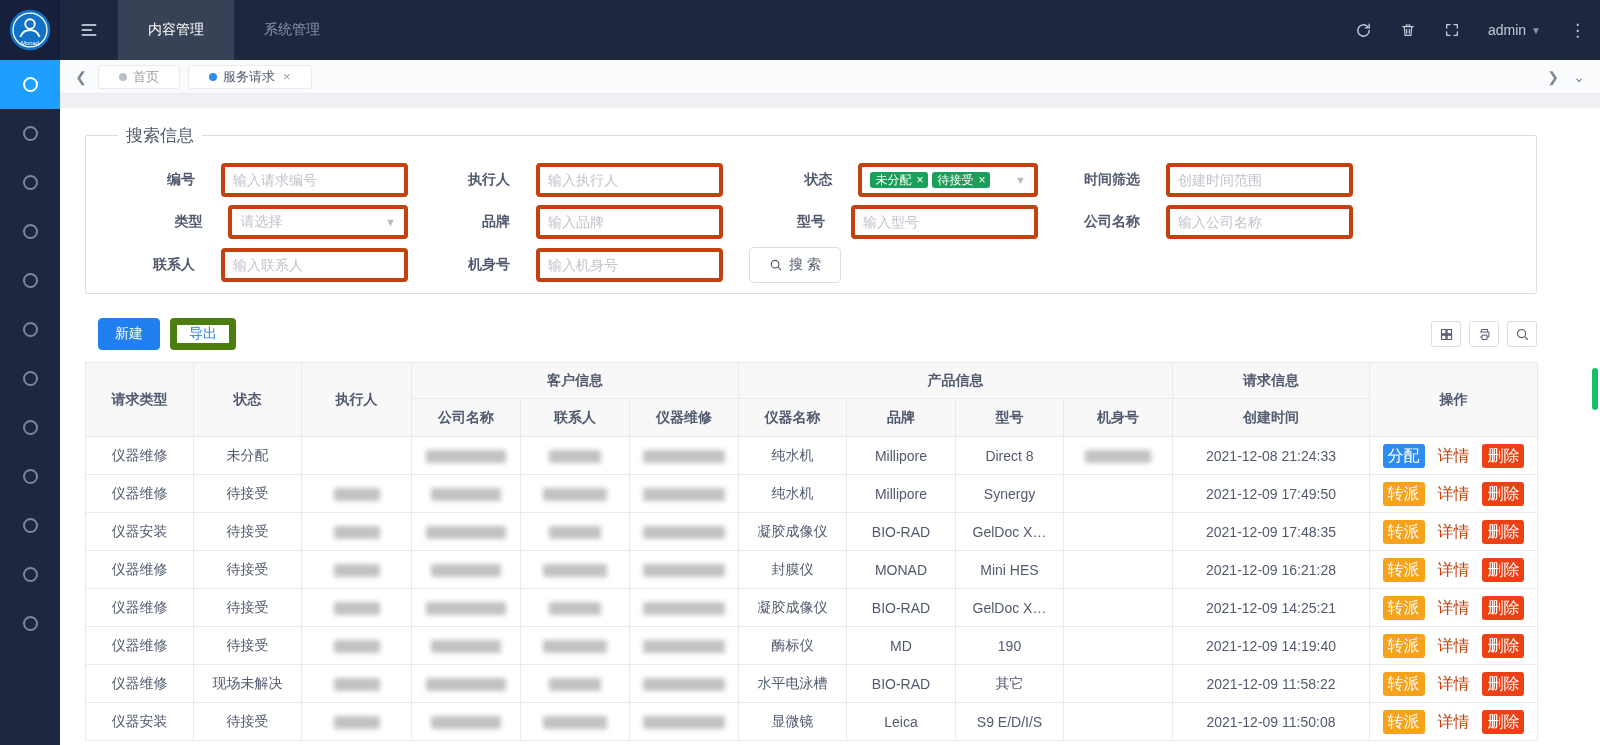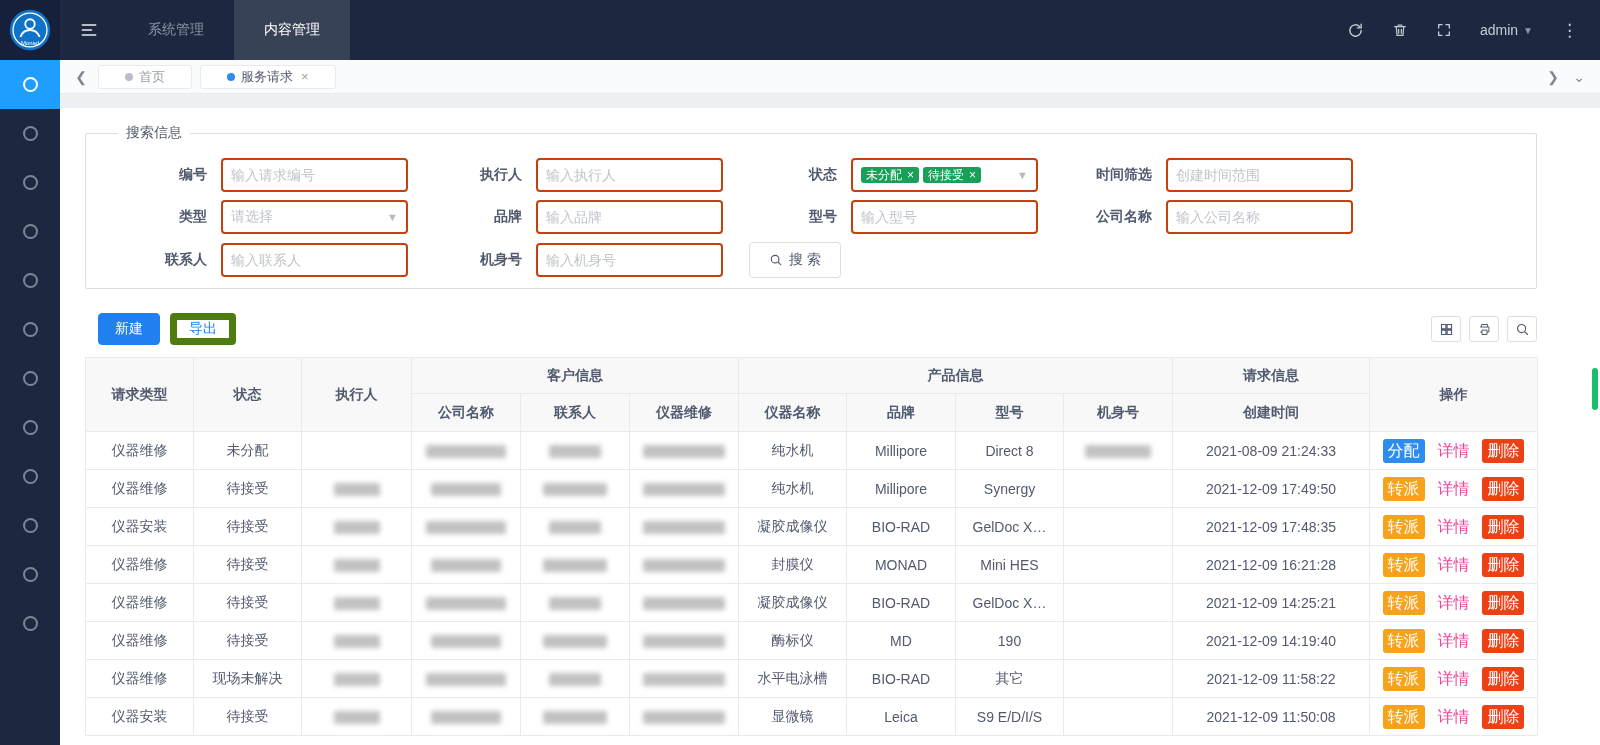--- a/index.html
+++ b/index.html
@@ -16,49 +16,49 @@
   .side-item.active .ring { border-color:#fff; }
 
   
   .main { flex:1; display:flex; flex-direction:column; min-width:0; }
 
   
   .topbar { height:60px; background:#1d2840; display:flex; align-items:center; color:#cfd6e0; flex:0 0 60px; }
   .collapse-btn { width:58px; display:flex; justify-content:center; cursor:pointer; color:#e8ecf2; }
   .nav-tab { height:60px; display:flex; align-items:center; padding:0 30px; font-size:14px; color:#8a94a6; cursor:pointer; }
   .nav-tab.active { background:rgba(255,255,255,0.12); color:#fff; }
-  .topbar-right { margin-left:auto; display:flex; align-items:center; gap:28px; padding-right:22px; }
+  .topbar-right { margin-left:auto; display:flex; align-items:center; gap:28px; padding-right:14px; }
   .tb-icon { color:#c5ccd6; cursor:pointer; display:flex; align-items:center; }
   .user-wrap { display:flex; align-items:center; gap:5px; color:#c5ccd6; cursor:pointer; font-size:14px; }
   .caret-sm { font-size:10px; color:#8a94a6; }
   .dots { font-size:17px; letter-spacing:0; cursor:pointer; color:#c5ccd6; }
 
   
   .tags-bar { height:34px; background:#fafbfc; border-bottom:1px solid #e8eaec; display:flex; align-items:center; padding:0 8px; flex:0 0 34px; box-shadow:0 1px 2px rgba(0,0,0,0.04); }
   .tab-arrow { width:26px; text-align:center; color:#808695; cursor:pointer; font-size:14px; user-select:none; }
-  .page-tab { display:inline-flex; align-items:center; gap:6px; height:24px; padding:0 26px; margin:0 4px;
+  .page-tab { display:inline-flex; align-items:center; gap:6px; height:24px; padding:0 20px; margin:0 4px;
     background:#fff; border:1px solid #e8eaec; border-radius:3px; font-size:13px; color:#9aa0a6; cursor:pointer; }
   .page-tab .dot { width:8px; height:8px; border-radius:50%; background:#b9bec7; }
   .page-tab.active { color:#515a6e; }
   .page-tab.active .dot { background:#2d8cf0; }
   .page-tab .close-x { color:#9aa0a6; font-size:13px; margin-left:2px; }
   .tags-right { margin-left:auto; display:flex; }
 
   
   .content { flex:1; background:#fff; overflow:hidden; position:relative; }
   .gray-gap { height:14px; background:#eef0f3; }
   .panel { background:#fff; padding:16px 63px 0 25px; }
 
   
   fieldset.search-box { border:1px solid #dcdee2; border-radius:2px; padding:16px 0 2px 20px; width:1452px; }
-  fieldset.search-box legend { margin-left:12px; padding:0 8px; font-size:14px; color:#515a6e; }
+  fieldset.search-box legend { margin-left:12px; padding:0 8px; font-size:17px; color:#515a6e; }
   .f-row { display:flex; align-items:center; margin-bottom:8px; }
   .field { display:flex; align-items:center; width:302px; margin-right:13px; }
   .field > label { width:115px; text-align:right; padding-right:14px; color:#515a6e; font-size:14px; white-space:nowrap;font-weight:bold; }
-  .ctrl { width:187px; height:34px; border:2px solid #c2410c; border-radius:4px; background:#fff; font-size:14px; color:#515a6e; padding:0 8px; }
+  .ctrl { width:187px; height:34px; border:4px solid #c2410c; border-radius:4px; background:#fff; font-size:14px; color:#515a6e; padding:0 8px;margin-left:12px; }
   input.ctrl::placeholder { color:#c0c4cc; }
   .ctrl.select, .ctrl.multiselect { display:flex; align-items:center; }
   .ctrl .ph { color:#c0c4cc; flex:1; }
   .ctrl .caret { color:#b4b9c2; font-size:11px; margin-left:auto; }
   .tag { display:inline-flex; align-items:center; background:#18a058; color:#fff; font-size:12px; border-radius:3px; padding:2px 5px; margin-right:4px; line-height:1; }
   .tag .tag-x { margin-left:5px; cursor:pointer; font-size:12px; }
   .search-btn { margin-left:13px; height:36px; width:92px; border:1px solid #dcdee2; border-radius:4px; background:#fff;
     display:inline-flex; align-items:center; justify-content:center; gap:6px; font-size:14px; color:#515a6e; cursor:pointer; }
 
   
@@ -79,21 +79,21 @@
   td[data-field="company"]  .blur-block { width:80px; }
   td[data-field="contact"]  .blur-block { width:52px; }
   td[data-field="phone"]    .blur-block { width:82px; }
   td[data-field="serial"]   .blur-block { width:66px; }
   tr:nth-child(even) td[data-field="contact"] .blur-block { width:64px; }
   tr:nth-child(even) td[data-field="company"] .blur-block { width:70px; }
 
   .act { display:inline-block; font-size:16px; line-height:1; padding:4px 5px; border-radius:3px; border:none; margin:0 2px; cursor:pointer; font-family:inherit; }
   .act-assign   { background:#2d8cf0; color:#fff; }
   .act-transfer { background:#f7a21b; color:#fff; }
-  .act-detail   { background:transparent; color:#ec4899; }
+  .act-detail   { background:transparent; color:#c2410c; }
   .act-delete   { background:#ed4014; color:#fff; }
 
   
   .scroll-thumb { position:fixed; right:2px; top:368px; width:6px; height:42px; background:#19be6b; border-radius:3px; }
 
   svg { display:block; }
 </style>
 </head>
 <body>
 
@@ -150,22 +150,22 @@
   </aside>
 
   <div class="main">
 
     <header class="topbar">
       <span class="collapse-btn">
         <svg viewBox="0 0 24 24" width="20" height="20">
             <path d="M4 6h16M4 12h11M4 18h16" fill="none" stroke="currentColor" stroke-width="2" stroke-linecap="round"></path>
           </svg>
       </span>
+      <div class="nav-tab active">内容管理</div>
       <div class="nav-tab">系统管理</div>
-      <div class="nav-tab active">内容管理</div>
 
       <div class="topbar-right">
         <span class="tb-icon">
           <svg viewBox="0 0 24 24" width="17" height="17">
               <path d="M20 12a8 8 0 1 1-2.4-5.7M20 3v5.3h-5.3" fill="none" stroke="currentColor" stroke-width="2" stroke-linecap="round" stroke-linejoin="round"></path>
             </svg>
         </span>
         <span class="tb-icon">
           <svg viewBox="0 0 24 24" width="16" height="16">
               <path d="M4 7h16M9.5 7V4.5h5V7M6.5 7l1 13h9l1-13M10 11v6M14 11v6" fill="none" stroke="currentColor" stroke-width="1.8" stroke-linecap="round"></path>
@@ -342,21 +342,21 @@
     <td data-field="request_type">仪器维修</td>
     <td data-field="status">未分配</td>
     <td data-field="executor"></td>
     <td data-field="company"><span class="blur-block"></span></td>
     <td data-field="contact"><span class="blur-block"></span></td>
     <td data-field="phone"><span class="blur-block"></span></td>
     <td data-field="instrument">纯水机</td>
     <td data-field="brand">Millipore</td>
     <td data-field="model">Direct 8</td>
     <td data-field="serial"><span class="blur-block"></span></td>
-    <td data-field="created">2021-08-09 21:24:33</td>
+    <td data-field="created">2021-12-08 21:24:33</td>
     <td>
       <button class="act act-primary act-assign">分配</button>
       <button class="act act-detail">详情</button>
       <button class="act act-delete">删除</button>
     </td>
   </tr>
 
   <tr>
     <td data-field="request_type">仪器维修</td>
     <td data-field="status">待接受</td>

